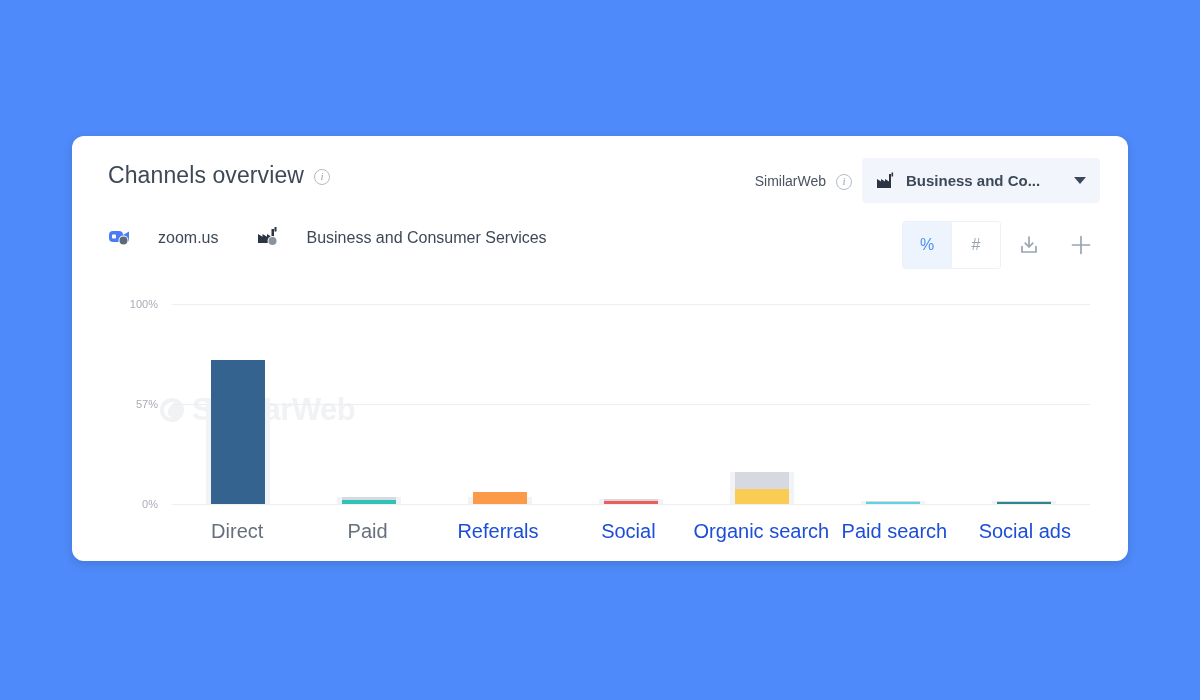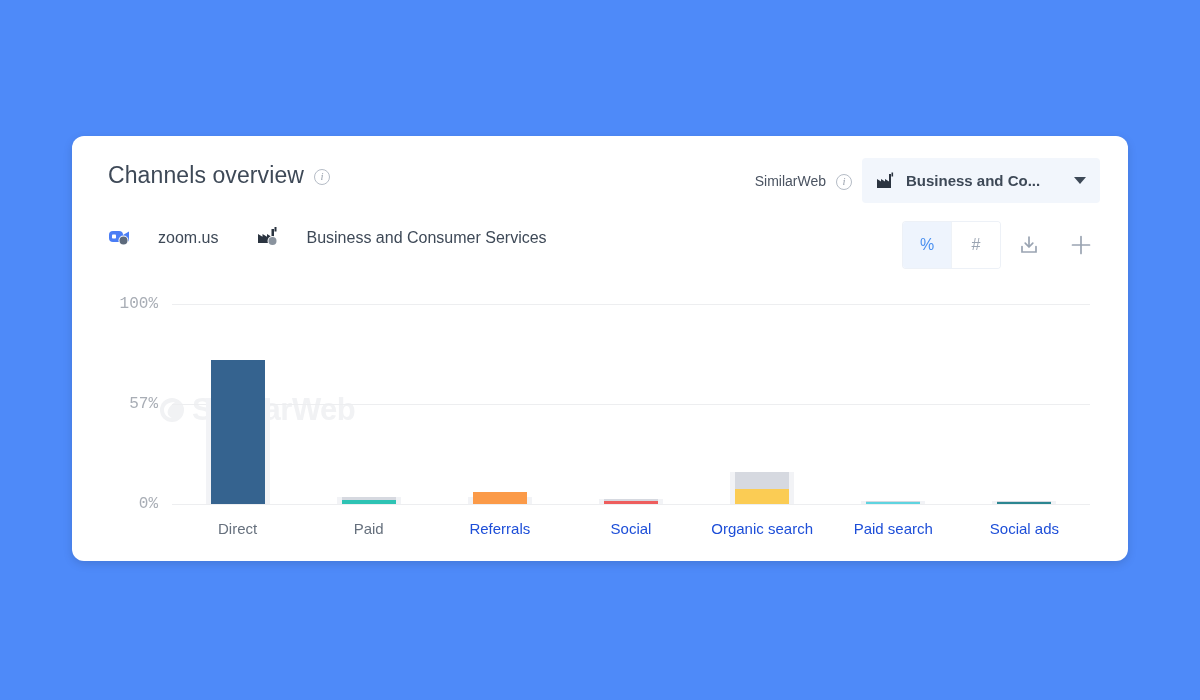--- a/index.html
+++ b/index.html
@@ -194,24 +194,23 @@
     position: absolute;
     left: 0; right: 0;
     height: 1px;
     background: #edeef0;
   }
   .ytick {
     position: absolute;
     right: 100%;
     margin-right: 14px;
     transform: translateY(-50%);
-    font-size: 16px;
+    font-size: 11px;
     color: #a8adb5;
     white-space: nowrap;
-    font-family: Liberation Mono, monospace;
   }
   .bars {
     position: absolute;
     left: 0; right: 0;
     top: 0;
     height: 200px;
     display: flex;
   }
   .bar-col {
     flex: 1;
@@ -239,21 +238,21 @@
   .xlabels {
     position: absolute;
     left: 100px;
     right: 38px;
     top: 244px;
     display: flex;
   }
   .xlabel {
     flex: 1;
     text-align: center;
-    font-size: 15px;
+    font-size: 20px;
     white-space: nowrap;
   }
   .xlabel.link { color: #1d4ed8; cursor: pointer; }
   .xlabel.plain { color: #66707d; }
 
   
   .watermark {
     position: absolute;
     left: 86px;
     top: 116px;

